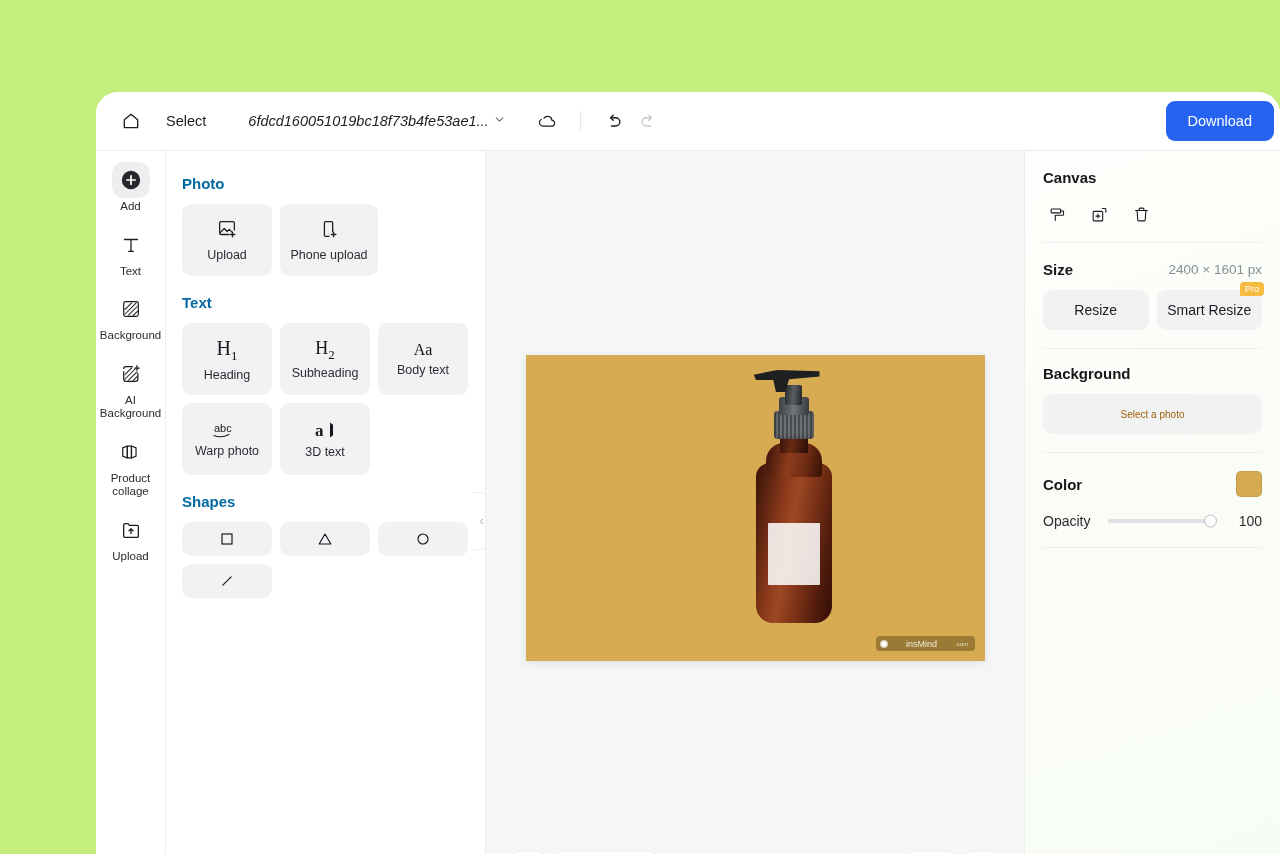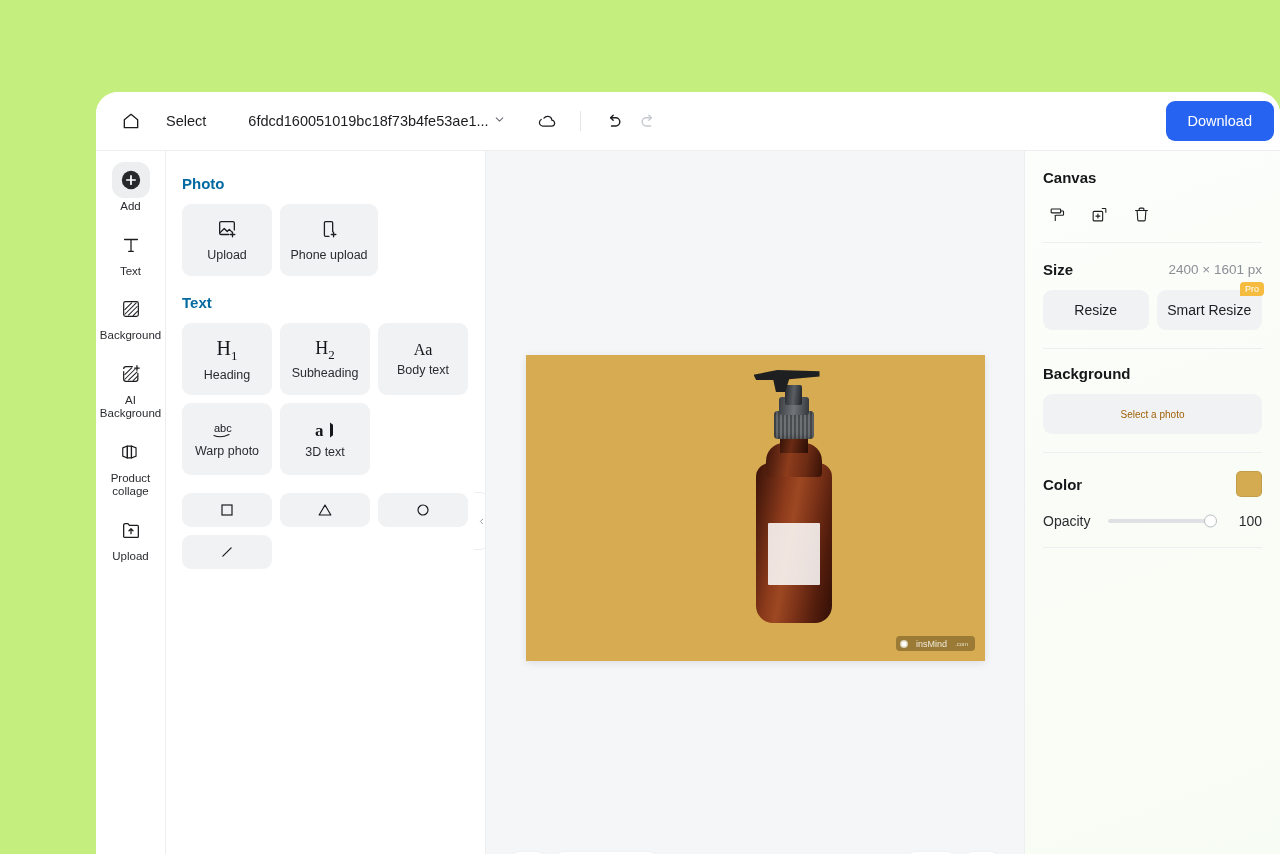--- a/index.html
+++ b/index.html
@@ -44,20 +44,21 @@
   }
   #files-label {
     font-size: 14.5px; color: #1c1d20;
     margin-left: 18px; cursor: pointer;
     white-space: nowrap;
   }
   #doc-name-wrap {
     display: flex; align-items: flex-start; gap: 4px;
     margin-left: 42px;
     cursor: pointer;
+    font-style: italic;
   }
   #doc-name {
     font-size: 14.5px; color: #1c1d20;
     max-width: 250px;
     overflow: hidden; text-overflow: ellipsis; white-space: nowrap;
   }
   .chev-d { color: #6b6f76; display:flex; }
   #cloud-btn { margin-left: 24px; }
   .tb-sep {
     width: 1px; height: 20px; background: #e3e5e8;
@@ -253,21 +254,21 @@
     background: rgba(255,255,255,0.86);
     border-radius: 1px;
   }
   #watermark {
     position: absolute;
     right: 10px; bottom: 10px;
     height: 15px;
     padding: 0 7px 0 4px;
     background: rgba(104,82,30,0.55);
     border-radius: 4px;
-    display: flex; align-items: center; gap: 8px;
+    display: flex; align-items: center; gap: 18px;
     color: #f0ead8;
     font-size: 9px;
   }
   #watermark .wm-dot {
     width: 8px; height: 8px; border-radius: 50%;
     background: radial-gradient(circle,#ffffff 30%,#cfc6aa 70%);
     display:inline-block;
   }
   #watermark .wm-tld { font-size: 6px; opacity: .9; }
 
@@ -560,20 +561,21 @@
           <span class="tile-ico">
             <svg width="24" height="22" viewBox="0 0 24 22">
               <path d="M17 3.5 20 5.8v10.5l-3 2.2z" fill="#16171a"></path>
               <text x="2" y="17" font-family="Liberation Serif, serif" font-size="17" font-weight="bold" fill="#16171a">a</text>
             </svg>
           </span>
           <span class="tile-lbl">3D text</span>
         </div>
       </div>
 
+      <div class="section-title">Shapes</div>
       <div class="tiles">
         <div class="tile shape-tile">
           <span class="tile-ico">
             <svg width="20" height="20" viewBox="0 0 24 24" fill="none" stroke="#16171a" stroke-width="1.4">
                 <rect x="6" y="6" width="12" height="12"></rect>
               </svg>
           </span>
         </div>
         <div class="tile shape-tile">
           <span class="tile-ico">

